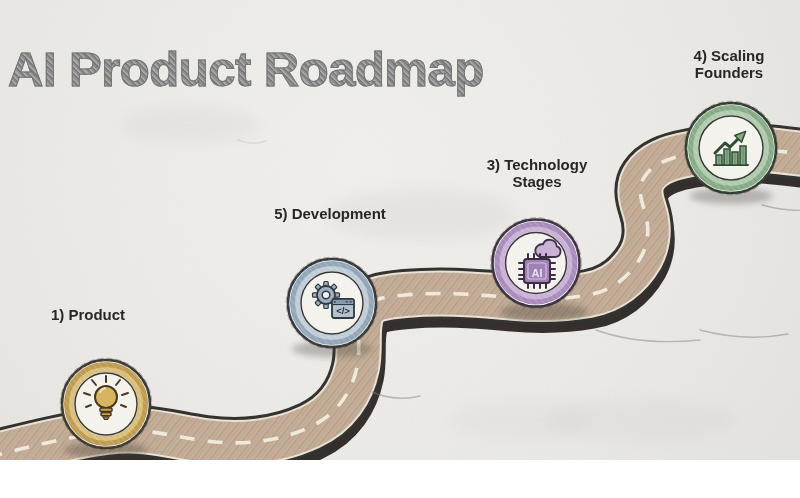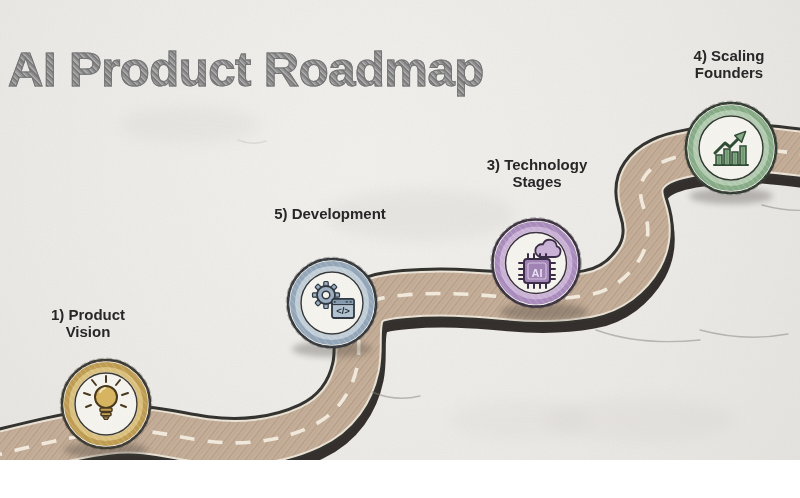--- a/index.html
+++ b/index.html
@@ -206,21 +206,20 @@
   </svg>
 
   
   <div class="title">
     <div>AI Product Roadmap</div>
   </div>
 
   
   <div class="ms-label" style="left:88px;top:306px;">
     <span>1) Product</span>
-    <span>Vision</span>
   </div>
   <div class="ms-label" style="left:330px;top:205px;">
     <span>5) Development</span>
   </div>
   <div class="ms-label" style="left:537px;top:156px;">
     <span>3) Technology</span>
     <span>Stages</span>
   </div>
   <div class="ms-label" style="left:729px;top:47px;">
     <span>4) Scaling</span>

